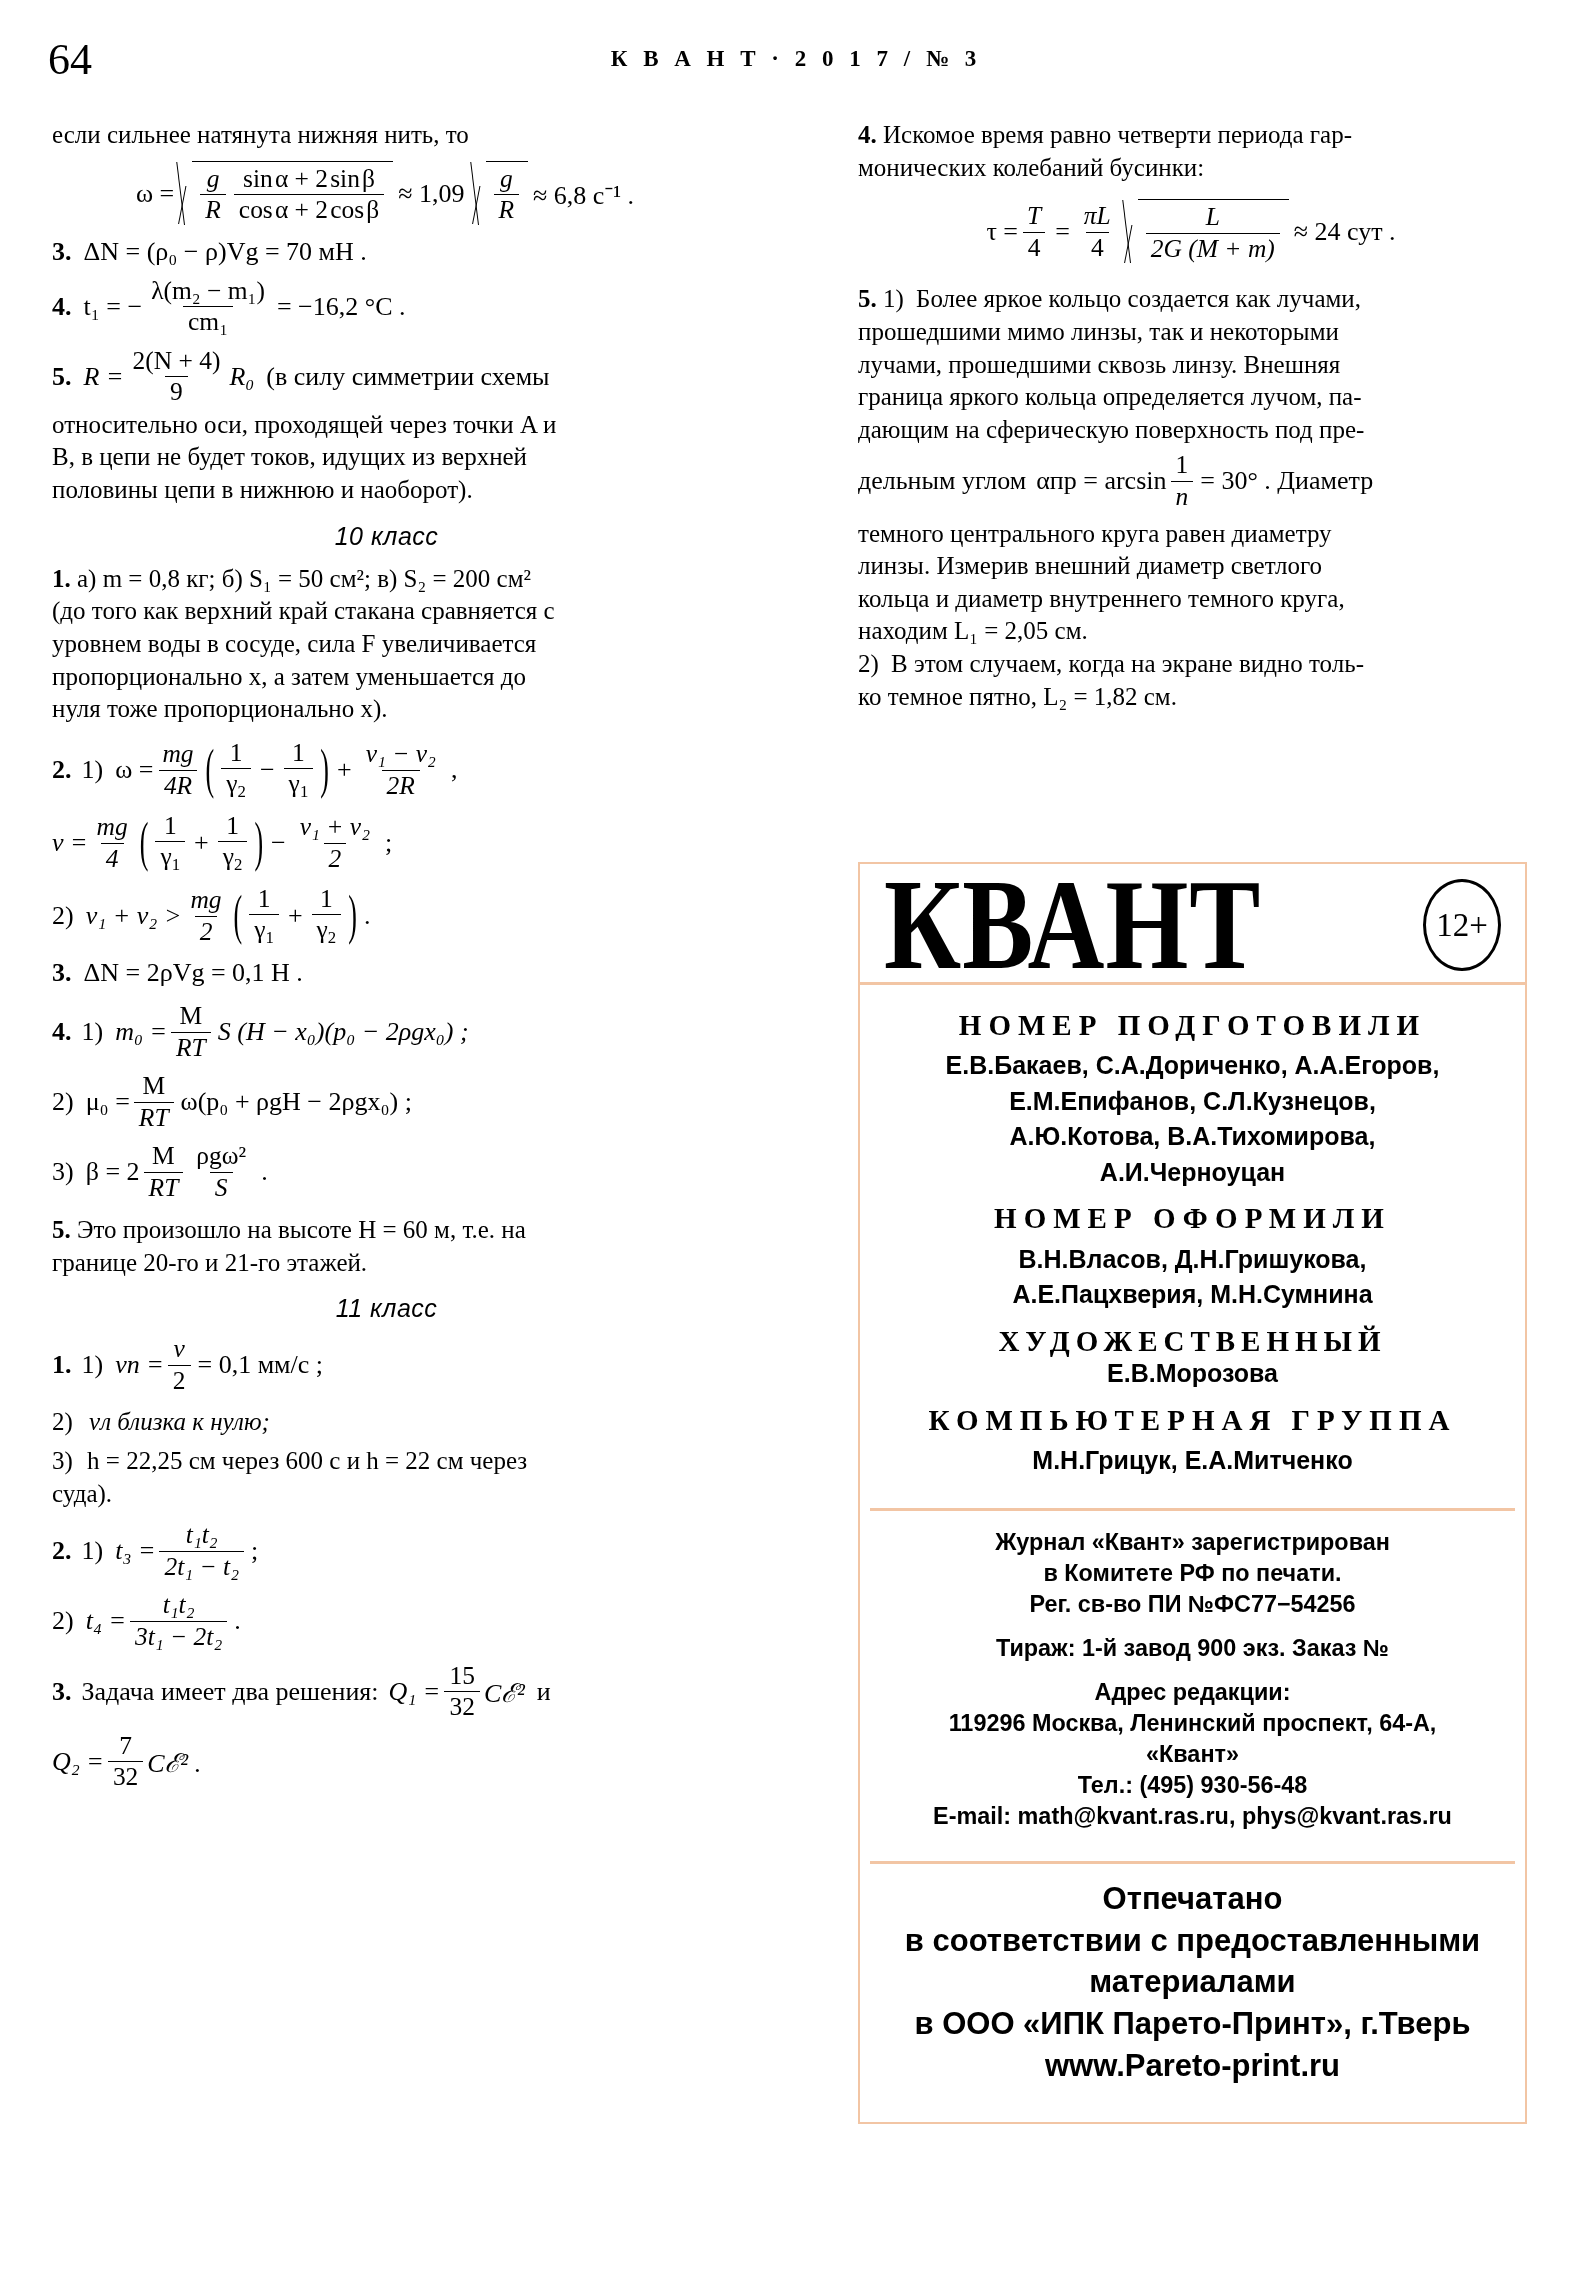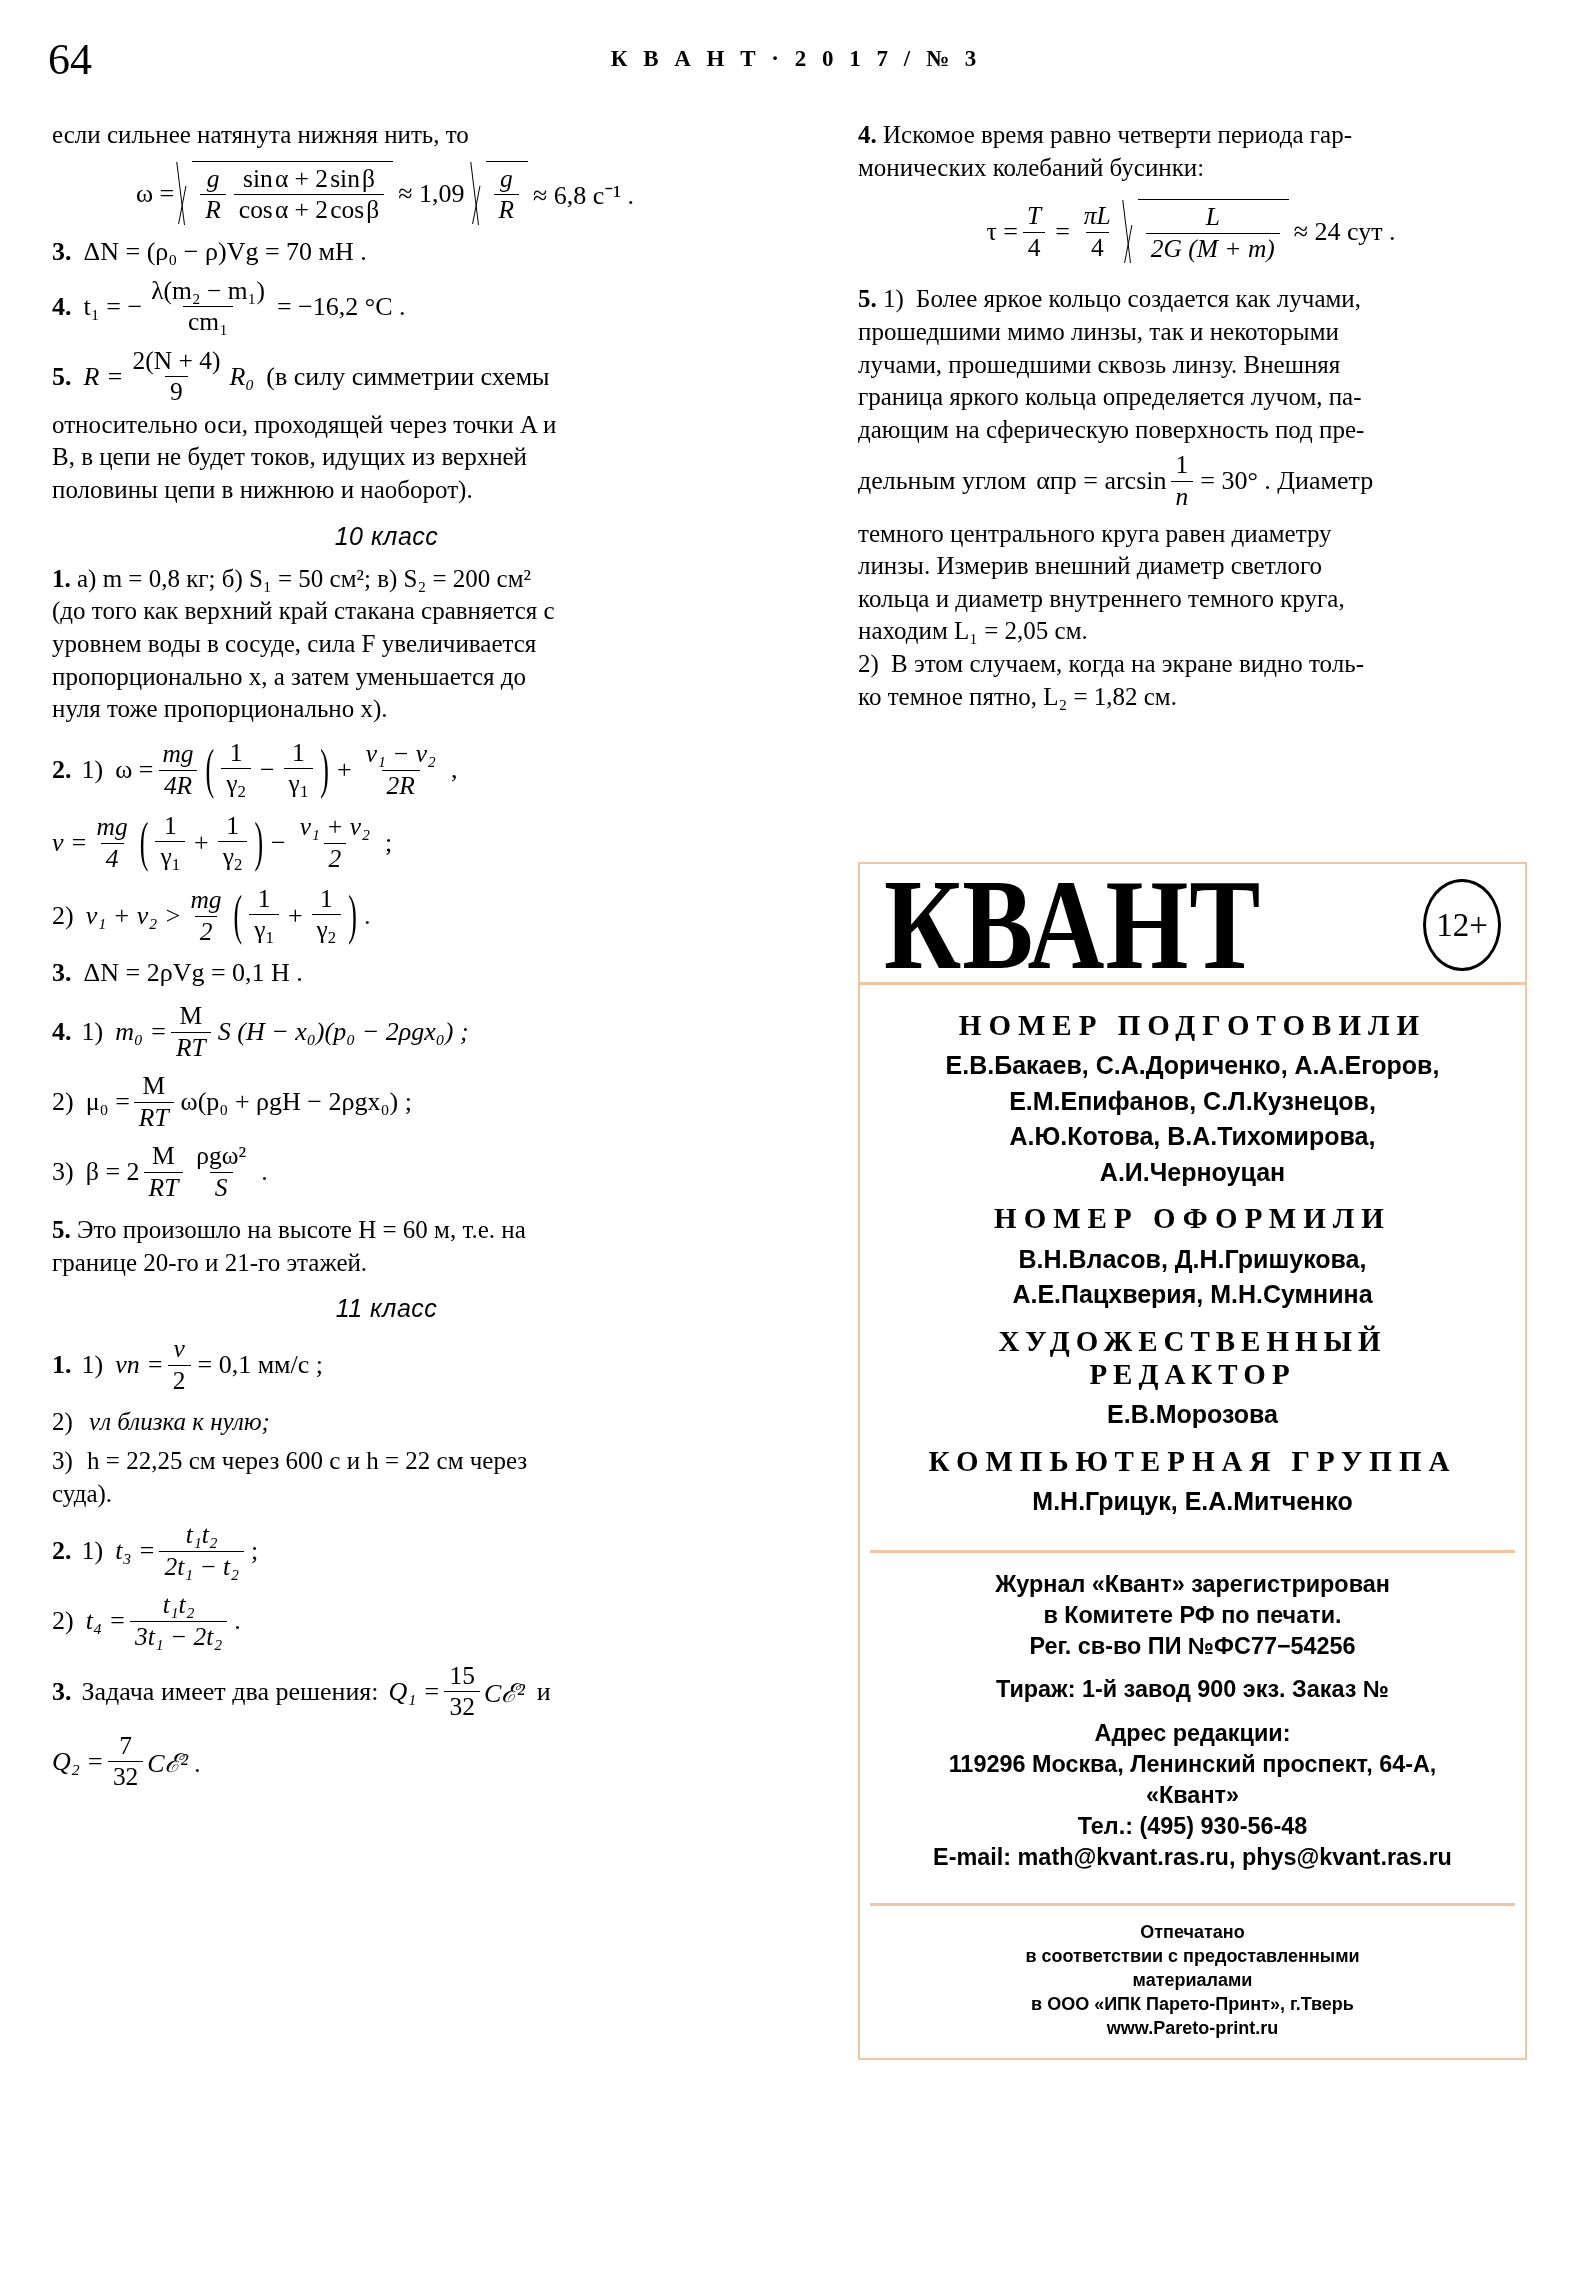--- a/index.html
+++ b/index.html
@@ -218,25 +218,25 @@
   .block-info {
     padding: 16px 16px 14px 16px;
     text-align: center;
     font-family: "Liberation Sans", sans-serif;
     font-weight: bold;
     font-size: 23.4px;
     line-height: 1.32;
   }
   .block-info .gap { height: 13px; }
   .block-print {
-    padding: 14px 16px 18px 16px;
+    padding: 14px 16px 36px 16px;
     text-align: center;
     font-family: "Liberation Sans", sans-serif;
     font-weight: bold;
-    font-size: 18px;
+    font-size: 31px;
     line-height: 1.34;
   }
 </style>
 </head>
 <body>
 
 <div class="page">
 
   <div class="running-head">
     <div class="folio">64</div>
@@ -613,21 +613,20 @@
       <div class="cred-names">Е.В.Бакаев, С.А.Дориченко, А.А.Егоров,</div>
       <div class="cred-names">Е.М.Епифанов, С.Л.Кузнецов,</div>
       <div class="cred-names">А.Ю.Котова, В.А.Тихомирова,</div>
       <div class="cred-names">А.И.Черноуцан</div>
 
       <div class="cred-head">НОМЕР ОФОРМИЛИ</div>
       <div class="cred-names">В.Н.Власов, Д.Н.Гришукова,</div>
       <div class="cred-names">А.Е.Пацхверия, М.Н.Сумнина</div>
 
       <div class="cred-head tight" style="margin-bottom:0">ХУДОЖЕСТВЕННЫЙ</div>
-      <div class="cred-head tight" style="margin-top:0;margin-bottom:8px">РЕДАКТОР</div>
       <div class="cred-names">Е.В.Морозова</div>
 
       <div class="cred-head">КОМПЬЮТЕРНАЯ ГРУППА</div>
       <div class="cred-names">М.Н.Грицук, Е.А.Митченко</div>
     </div>
 
     <div class="rule-peach"></div>
 
     <div class="block-info">
       <div>Журнал «Квант» зарегистрирован</div>

